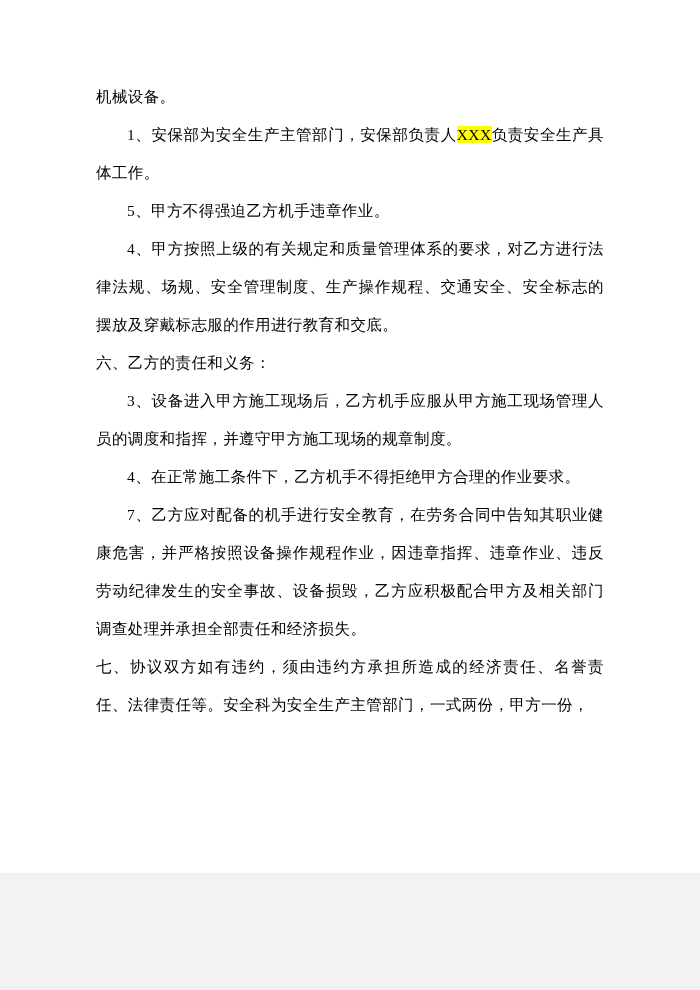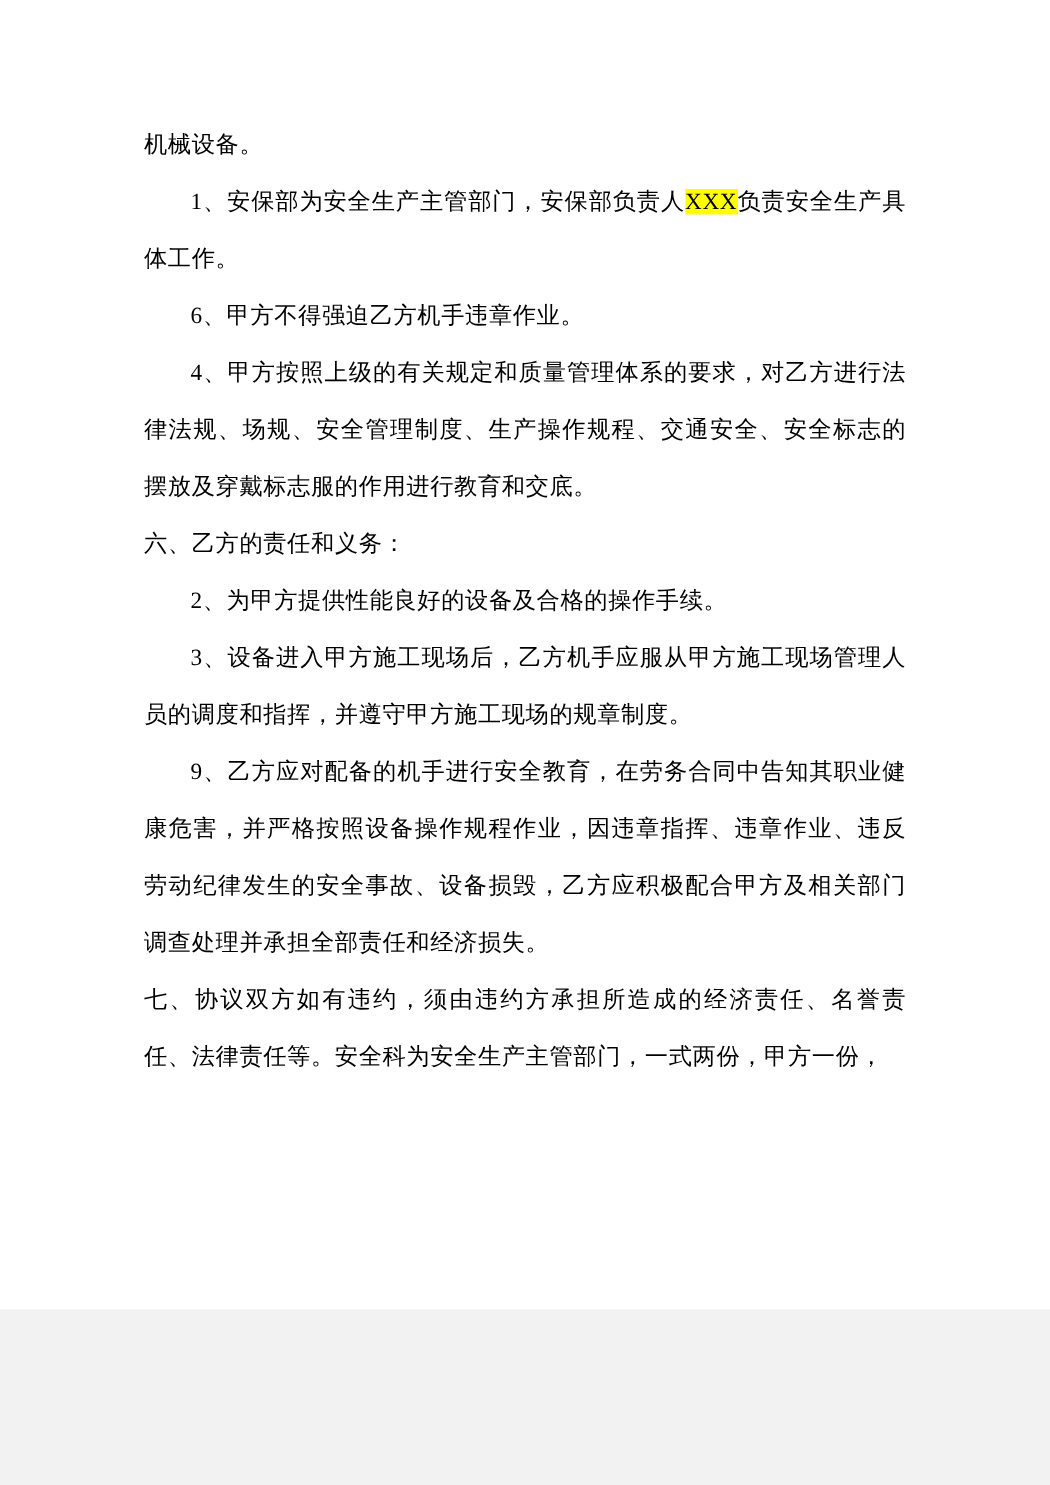--- a/index.html
+++ b/index.html
@@ -42,21 +42,21 @@
     background: #ffff00;
   }
 </style>
 </head>
 <body>
 
 <div class="page">
   <div class="doc-body">
       <p class="para"><span>机械设备。</span></p>
       <p class="para indent1"><span>1、安保部为安全生产主管部门，安保部负责人</span><span class="hl" style="background: rgb(255, 255, 0);">XXX</span><span>负责安全生产具体工作。</span></p>
-      <p class="para indent1"><span>6、甲方不得强迫乙方机手违章作业。</span></p>
+      <p class="para indent1"><span>5、甲方不得强迫乙方机手违章作业。</span></p>
       <p class="para indent1"><span>4、甲方按照上级的有关规定和质量管理体系的要求，对乙方进行法律法规、场规、安全管理制度、生产操作规程、交通安全、安全标志的摆放及穿戴标志服的作用进行教育和交底。</span></p>
       <p class="para"><span>六、乙方的责任和义务：</span></p>
-      <p class="para indent1"><span>2、为甲方提供性能良好的设备及合格的操作手续。</span></p>
       <p class="para indent1"><span>3、设备进入甲方施工现场后，乙方机手应服从甲方施工现场管理人员的调度和指挥，并遵守甲方施工现场的规章制度。</span></p>
-      <p class="para indent1"><span>9、乙方应对配备的机手进行安全教育，在劳务合同中告知其职业健康危害，并严格按照设备操作规程作业，因违章指挥、违章作业、违反劳动纪律发生的安全事故、设备损毁，乙方应积极配合甲方及相关部门调查处理并承担全部责任和经济损失。</span></p>
+      <p class="para indent1"><span>4、在正常施工条件下，乙方机手不得拒绝甲方合理的作业要求。</span></p>
+      <p class="para indent1"><span>7、乙方应对配备的机手进行安全教育，在劳务合同中告知其职业健康危害，并严格按照设备操作规程作业，因违章指挥、违章作业、违反劳动纪律发生的安全事故、设备损毁，乙方应积极配合甲方及相关部门调查处理并承担全部责任和经济损失。</span></p>
       <p class="para"><span>七、协议双方如有违约，须由违约方承担所造成的经济责任、名誉责任、法律责任等。安全科为安全生产主管部门，一式两份，甲方一份，</span></p>
     </div>
 </div>
 
 </body></html>

